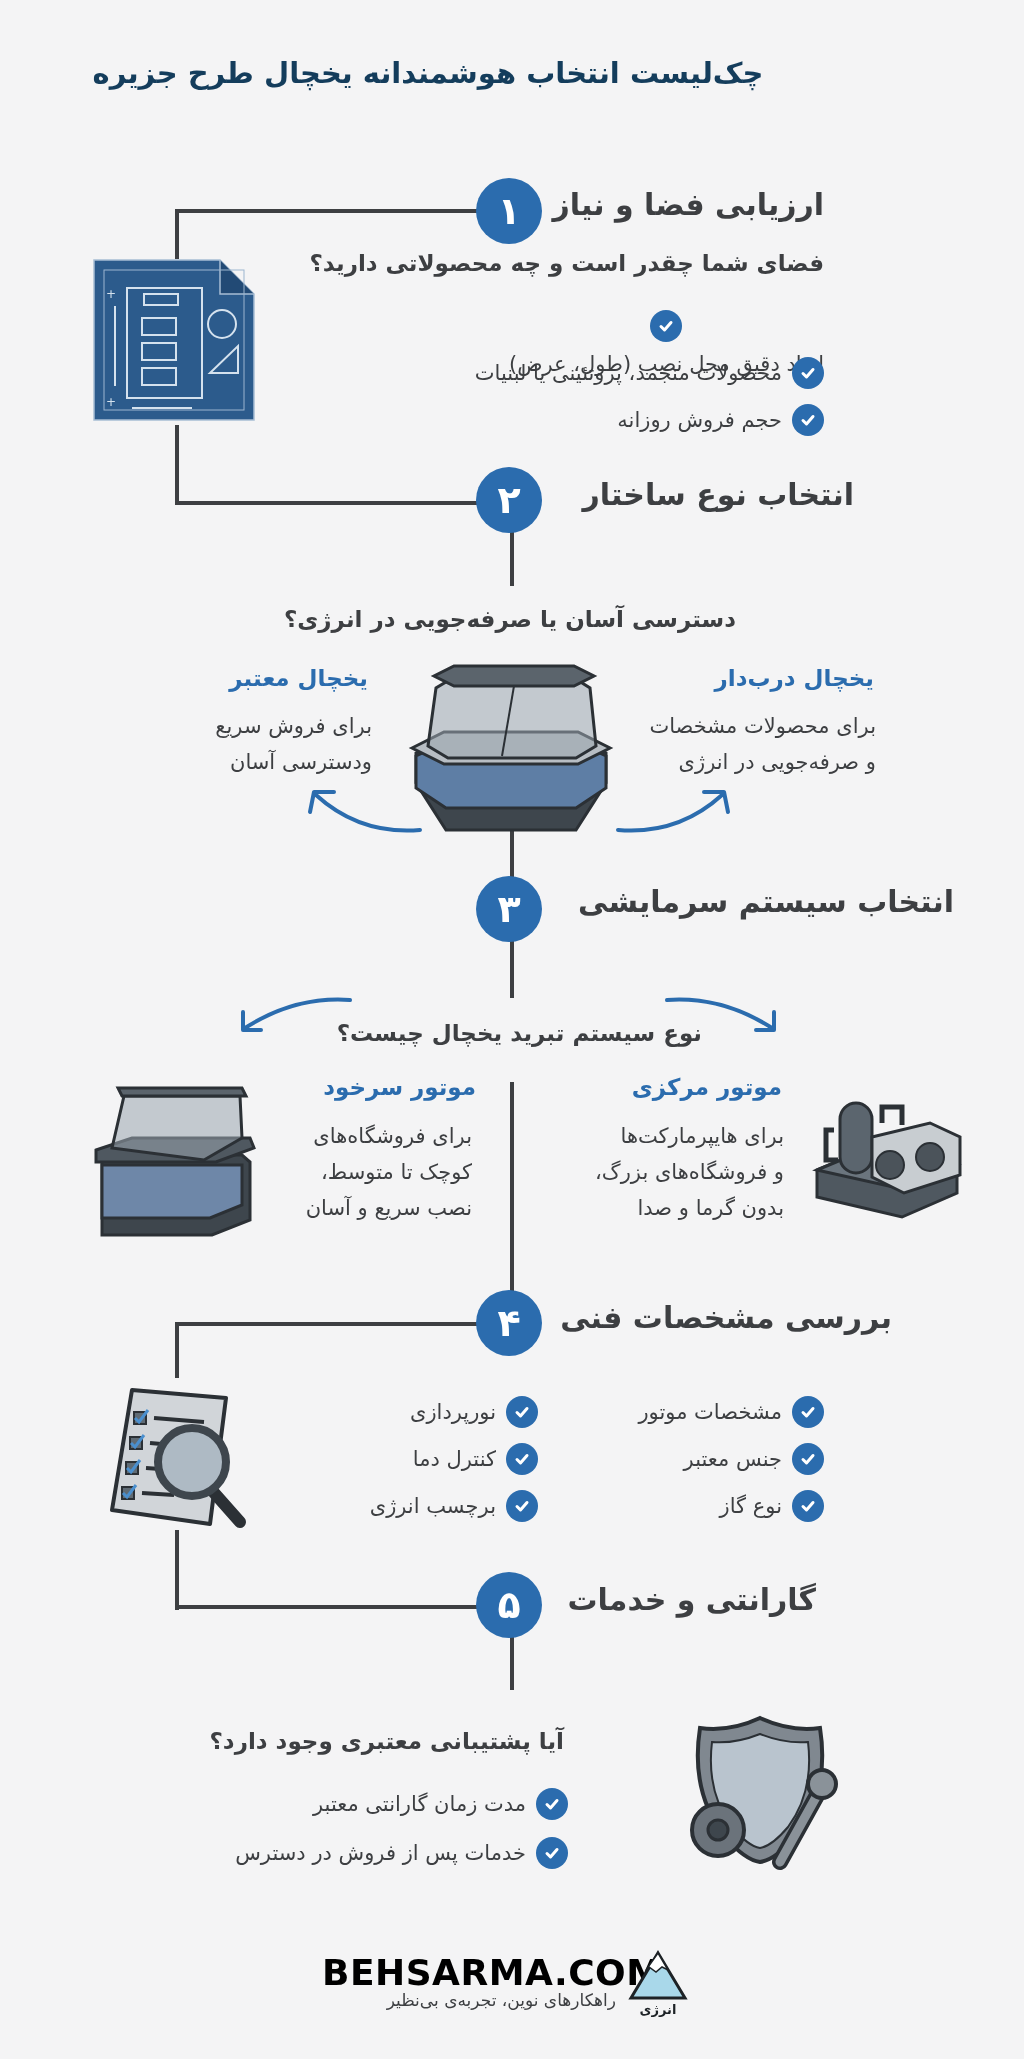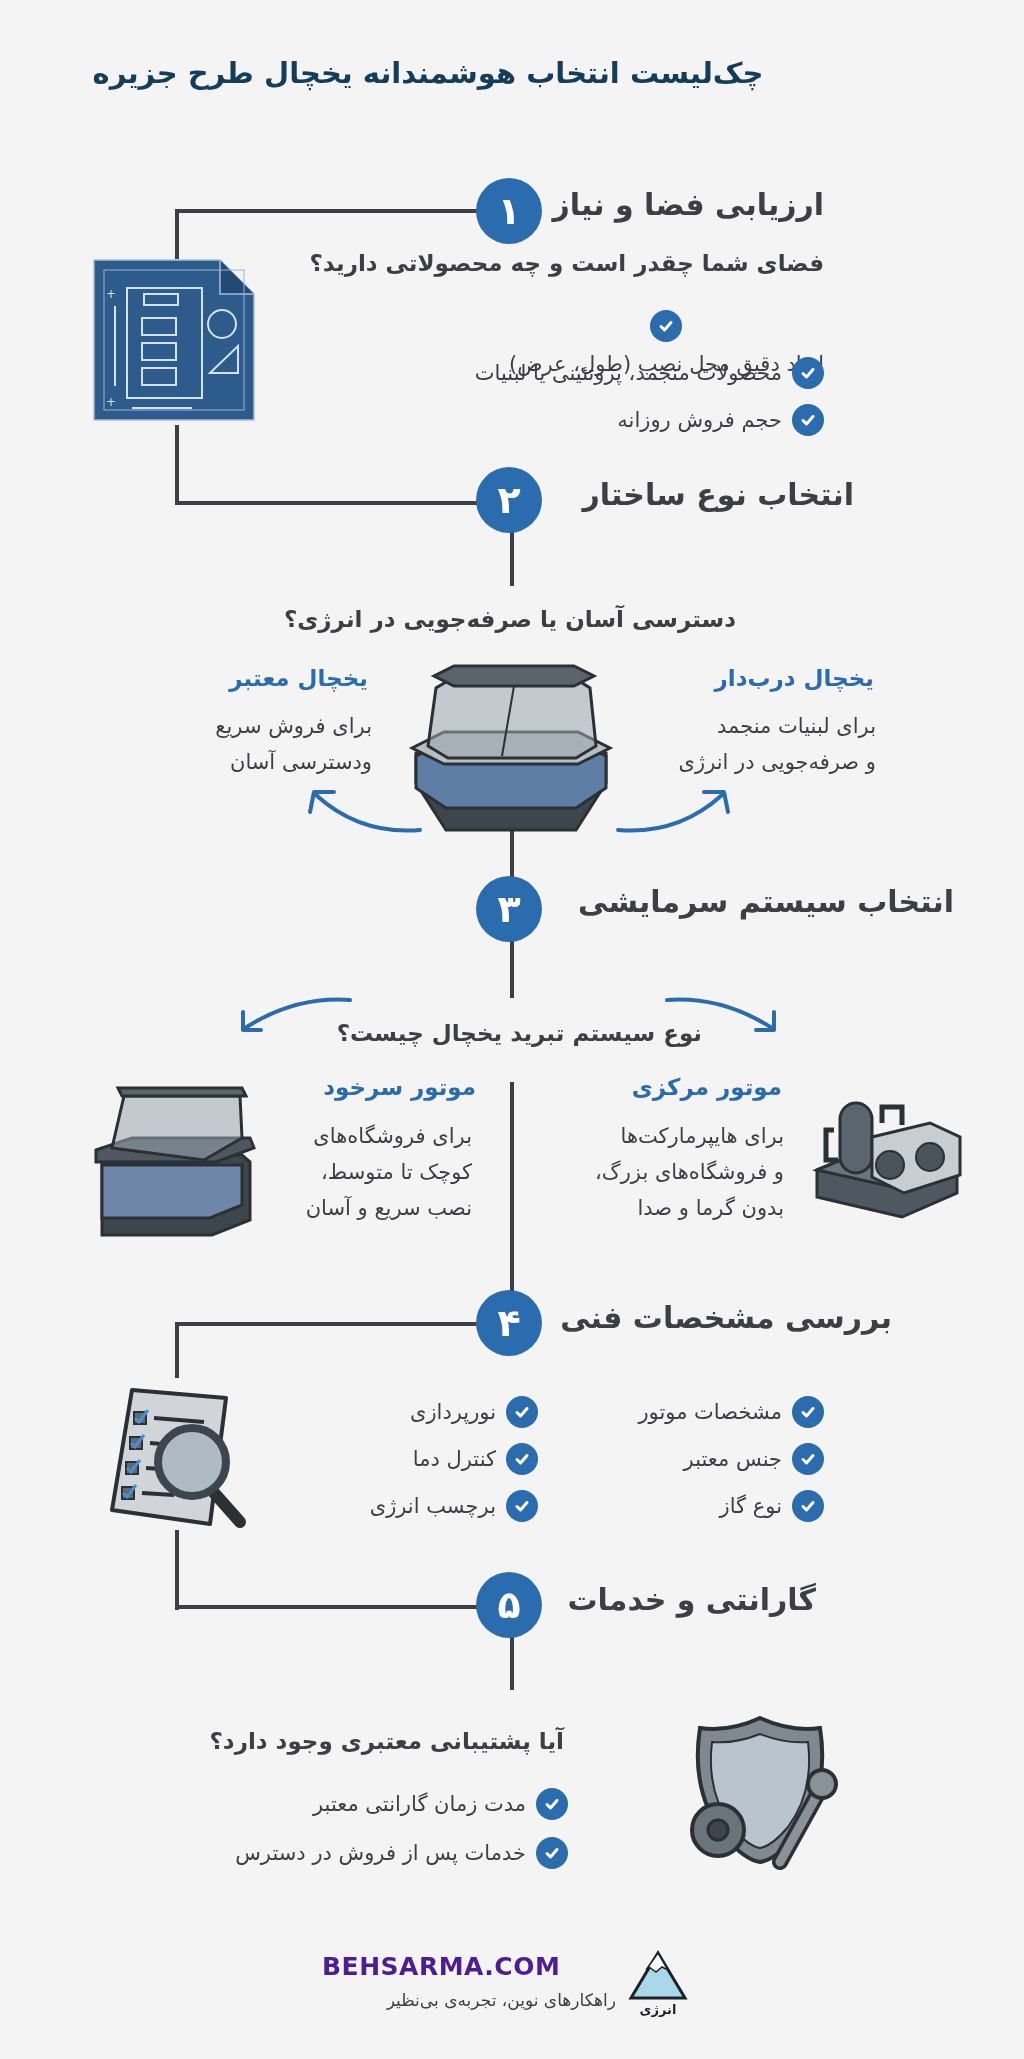--- a/index.html
+++ b/index.html
@@ -10,21 +10,21 @@
     .line-h { position: absolute; height: 4px; background: #3d3f42; }
     .line-v { position: absolute; width: 4px; background: #3d3f42; }
     .badge { position: absolute; width: 66px; height: 66px; border-radius: 50%; background: #2b6cae; color: #fff; font-size: 38px; font-weight: 700; display: flex; align-items: center; justify-content: center; }
     .step-title { position: absolute; font-size: 30px; font-weight: 700; color: #3d3f42; white-space: nowrap; text-align: right; }
     .question { position: absolute; font-size: 23px; font-weight: 700; color: #3d3f42; white-space: nowrap; }
     .check-row { position: absolute; display: flex; flex-direction: row; align-items: center; gap: 10px; white-space: nowrap; font-size: 21px; color: #3d3f42; }
     .check { width: 32px; height: 32px; border-radius: 50%; background: #2b6cae; display: flex; align-items: center; justify-content: center; flex-shrink: 0; }
     .opt-title { position: absolute; font-size: 23px; font-weight: 700; color: #2b6cae; white-space: nowrap; }
     .opt-desc { position: absolute; font-size: 21px; color: #3d3f42; line-height: 36px; }
     .opt-desc div { white-space: nowrap; }
-    .footer-brand { position: absolute; font-family: "DejaVu Sans", sans-serif; font-weight: 700; font-size: 25px; color: #4c1d95; direction: ltr; letter-spacing: 0.5px; }
+    .footer-brand { position: absolute; font-family: "DejaVu Sans", sans-serif; font-weight: 700; font-size: 36px; color: #000000; direction: ltr; letter-spacing: 0.5px; }
     .footer-tag { position: absolute; font-size: 17px; color: #3d3f42; white-space: nowrap; }
     svg { display: block; }
   </style>
 </head>
 <body>
 
 <div class="abs title">چک‌لیست انتخاب هوشمندانه یخچال طرح جزیره</div>
 
 <div class="line-h" style="left:175px; top:209px; width:310px;"></div>
 <div class="line-v" style="left:175px; top:209px; height:50px;"></div>
@@ -95,21 +95,21 @@
     </span>
   <span>حجم فروش روزانه</span>
 </div>
 
 <div class="badge" style="left:476px; top:467px;">۲</div>
 <div class="step-title" style="right:170px; top:477px;">انتخاب نوع ساختار</div>
 <div class="question" style="right:288px; top:606px;">دسترسی آسان یا صرفه‌جویی در انرژی؟</div>
 
 <div class="opt-title" style="right:150px; top:665px;">یخچال درب‌دار</div>
 <div class="opt-desc" style="right:148px; top:708px;">
-  <div>برای لبنیات منجمد</div>
+  <div>برای محصولات مشخصات</div>
   <div>و صرفه‌جویی در انرژی</div>
 </div>
 <div class="opt-title" style="right:656px; top:665px;">یخچال معتبر</div>
 <div class="opt-desc" style="right:652px; top:708px;">
   <div>برای فروش سریع</div>
   <div>ودسترسی آسان</div>
 </div>
 
 <div class="abs" style="left:406px; top:658px; width:210px; height:180px;">
   <svg width="210" height="180" viewBox="0 0 210 180">

